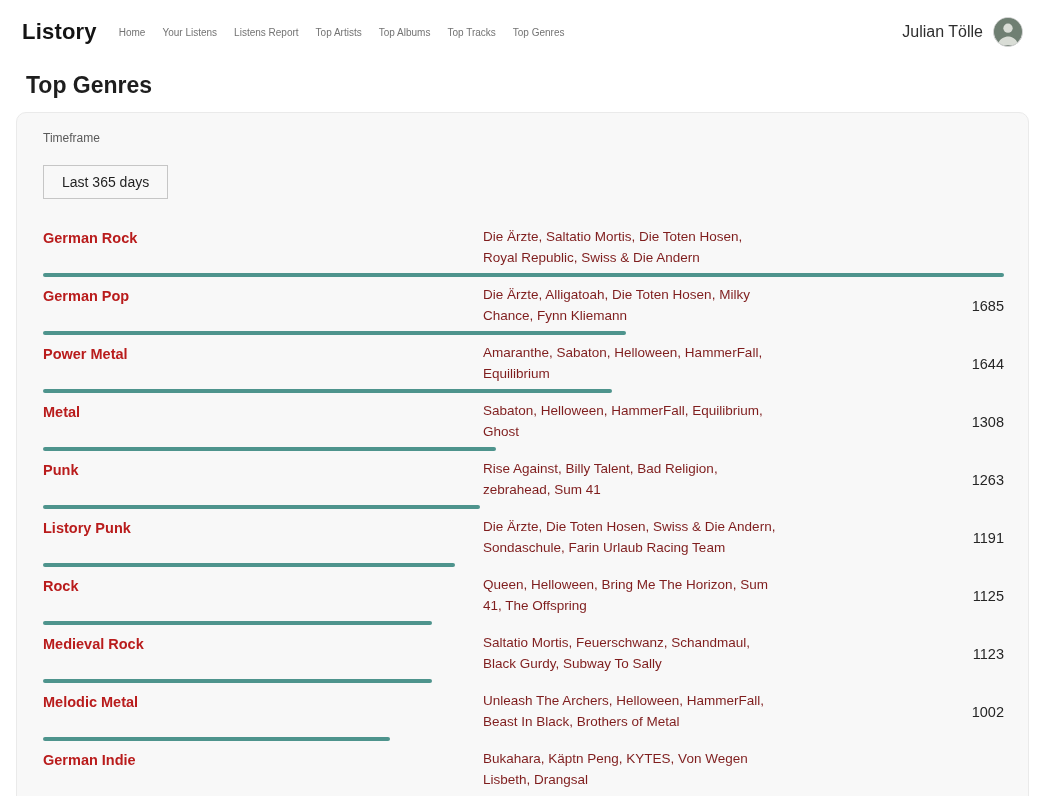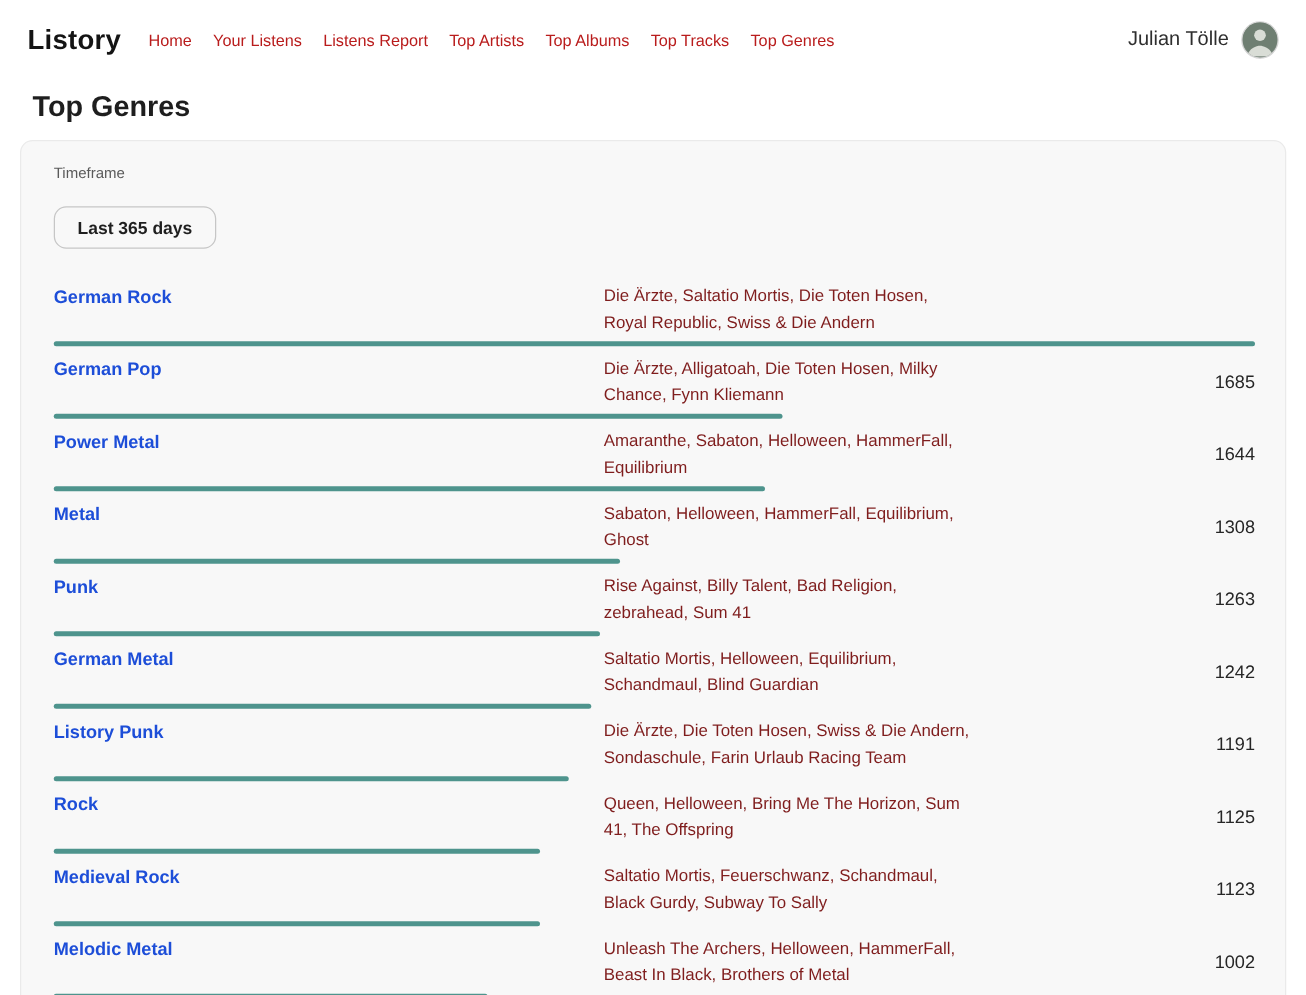--- a/index.html
+++ b/index.html
@@ -16,21 +16,21 @@
     padding:17px 22px;
     background:#ffffff;
   }
   .logo {
     font-size:22px; font-weight:700; color:#141414;
     margin-right:22px; letter-spacing:.2px;
     text-decoration:none; cursor:pointer;
   }
   .nav { display:flex; align-items:center; gap:17px; flex:1; }
   .nav a {
-    font-size:13px; color:#b91c1c; text-decoration:none; cursor:pointer;
+    font-size:10px; color:#737373; text-decoration:none; cursor:pointer;
     white-space:nowrap;
   }
   .user-area { display:flex; align-items:center; gap:10px; }
   .user-name { font-size:16px; color:#2e2e2e; }
   .avatar {
     width:30px; height:30px; border-radius:50%; overflow:hidden;
     background:#7d8a80; display:flex; align-items:flex-end; justify-content:center;
     cursor:pointer; border:1px solid #d6d6d6;
   }
   
@@ -47,34 +47,33 @@
     height:840px;
   }
   .timeframe-label { font-size:12px; color:#5a5a5a; margin-bottom:20px; }
   .timeframe-select {
     display:inline-block;
     padding:8px 18px;
     font-size:14px; color:#1f1f1f;
     font-family:"Liberation Sans", sans-serif;
     background:transparent;
     border:1px solid #c6c6c6;
-    border-radius:10px;
+    border-radius:0;
     cursor:pointer;
-    font-weight:bold;
   }
   
   .genre-table { margin-top:20px; }
   .genre-row { padding-top:8px; }
   .row-grid {
     display:grid;
     grid-template-columns:440px 296px 1fr;
     align-items:start;
   }
   .genre-name {
-    font-size:14.5px; font-weight:700; color:#1d4ed8; line-height:20px;
+    font-size:14.5px; font-weight:700; color:#b91c1c; line-height:20px;
     padding-top:1px;
   }
   .genre-artists {
     font-size:13.5px; color:#7f1d1d; line-height:20.5px;
   }
   .genre-count {
     font-size:14.5px; color:#262626; text-align:right; align-self:center;
     font-weight:400;
   }
   .genre-bar-track {
@@ -166,30 +165,20 @@
     <div class="row-grid">
       <div class="genre-name">Punk</div>
       <div class="genre-artists">Rise Against, Billy Talent, Bad Religion, zebrahead, Sum 41</div>
       <div class="genre-count">1263</div>
     </div>
     <div class="genre-bar-track">
       <div class="genre-bar-fill" style="width: 45.4807%; background: rgb(78, 148, 141);"></div>
     </div>
   </div>
 
-  <div class="genre-row">
-    <div class="row-grid">
-      <div class="genre-name">German Metal</div>
-      <div class="genre-artists">Saltatio Mortis, Helloween, Equilibrium, Schandmaul, Blind Guardian</div>
-      <div class="genre-count">1242</div>
-    </div>
-    <div class="genre-bar-track">
-      <div class="genre-bar-fill" style="width: 44.7245%; background: rgb(78, 148, 141);"></div>
-    </div>
-  </div>
 
   <div class="genre-row">
     <div class="row-grid">
       <div class="genre-name">Listory Punk</div>
       <div class="genre-artists">Die Ärzte, Die Toten Hosen, Swiss &amp; Die Andern, Sondaschule, Farin Urlaub Racing Team</div>
       <div class="genre-count">1191</div>
     </div>
     <div class="genre-bar-track">
       <div class="genre-bar-fill" style="width: 42.888%; background: rgb(78, 148, 141);"></div>
     </div>

